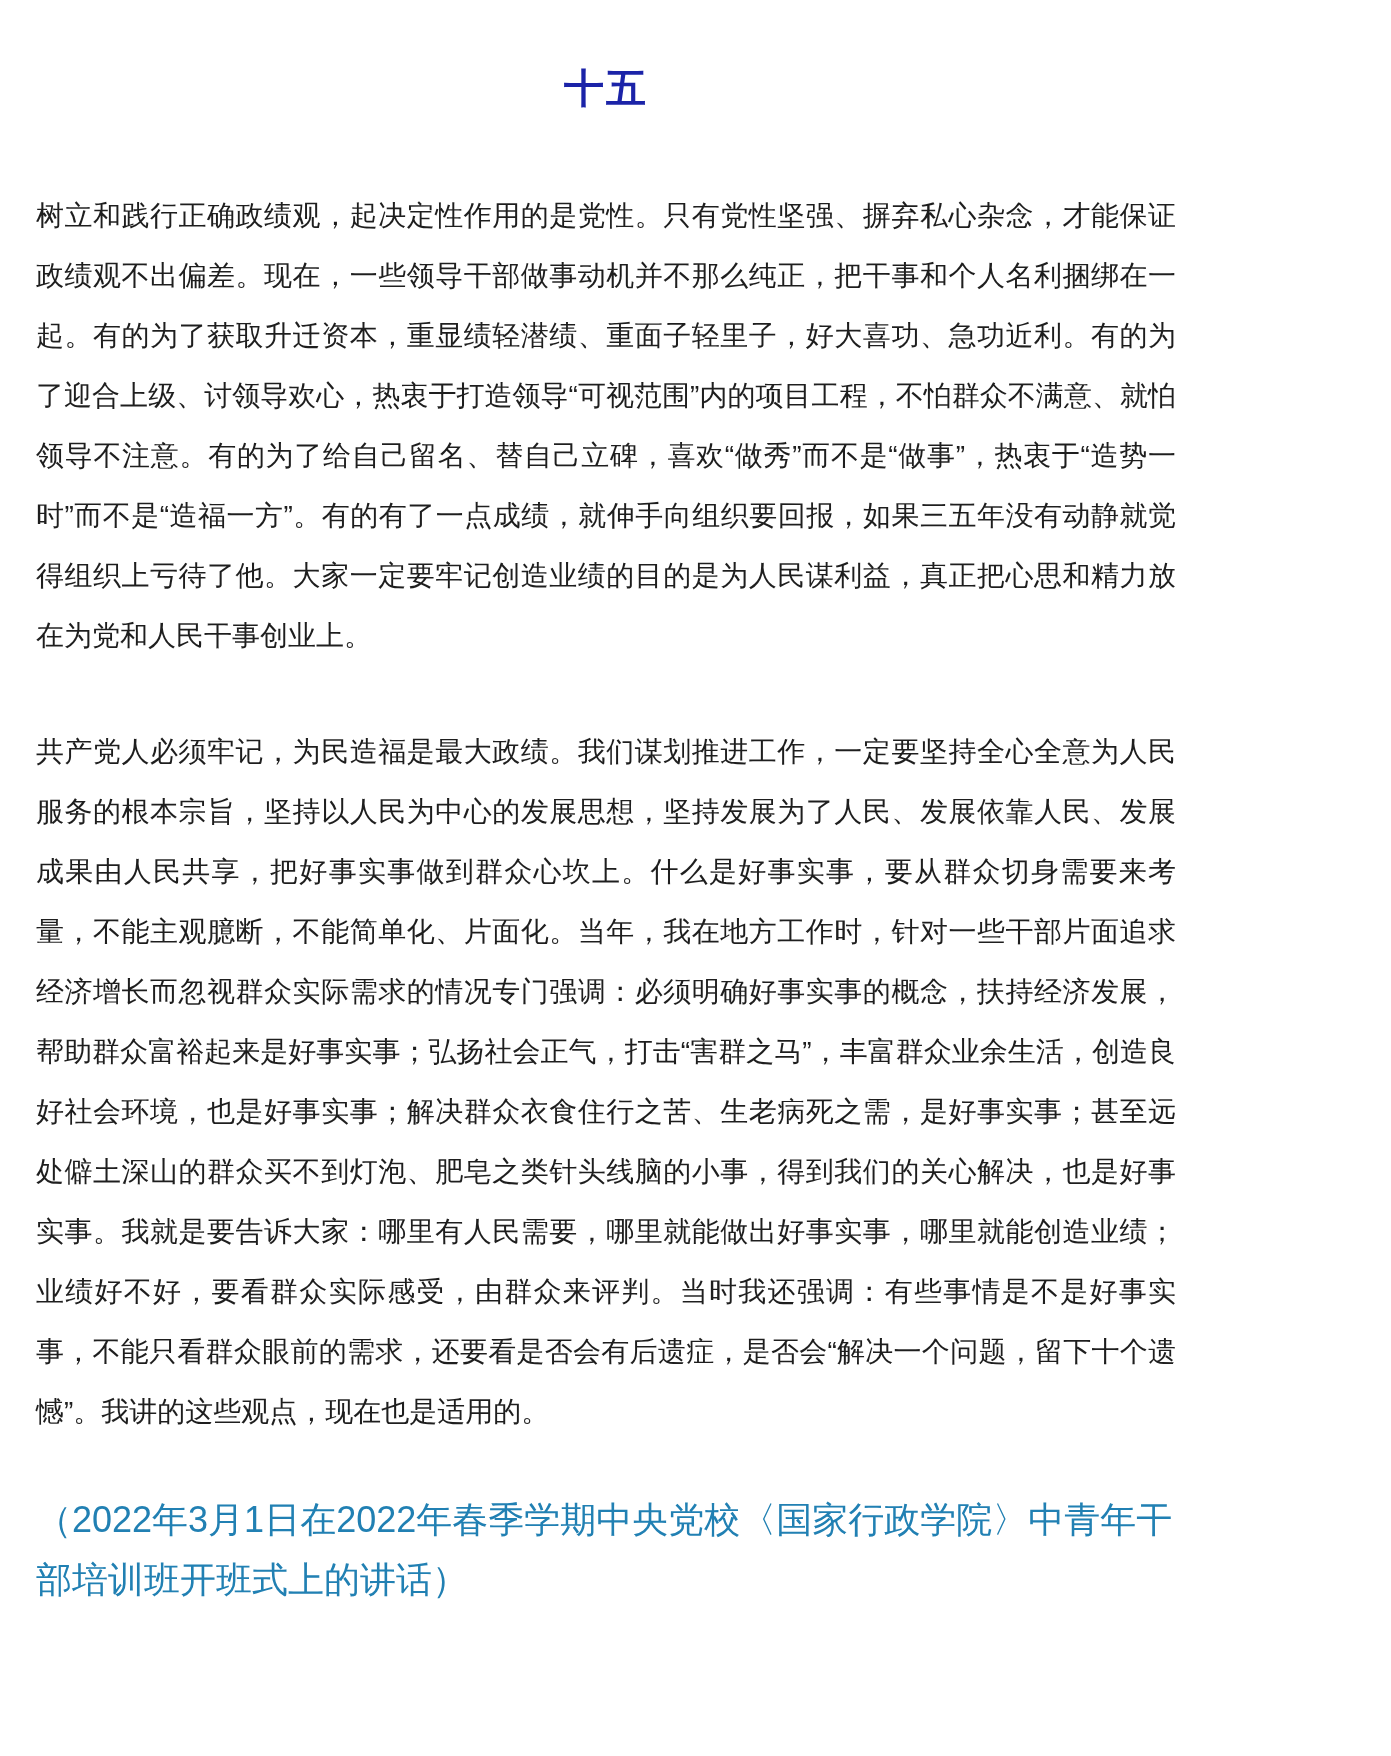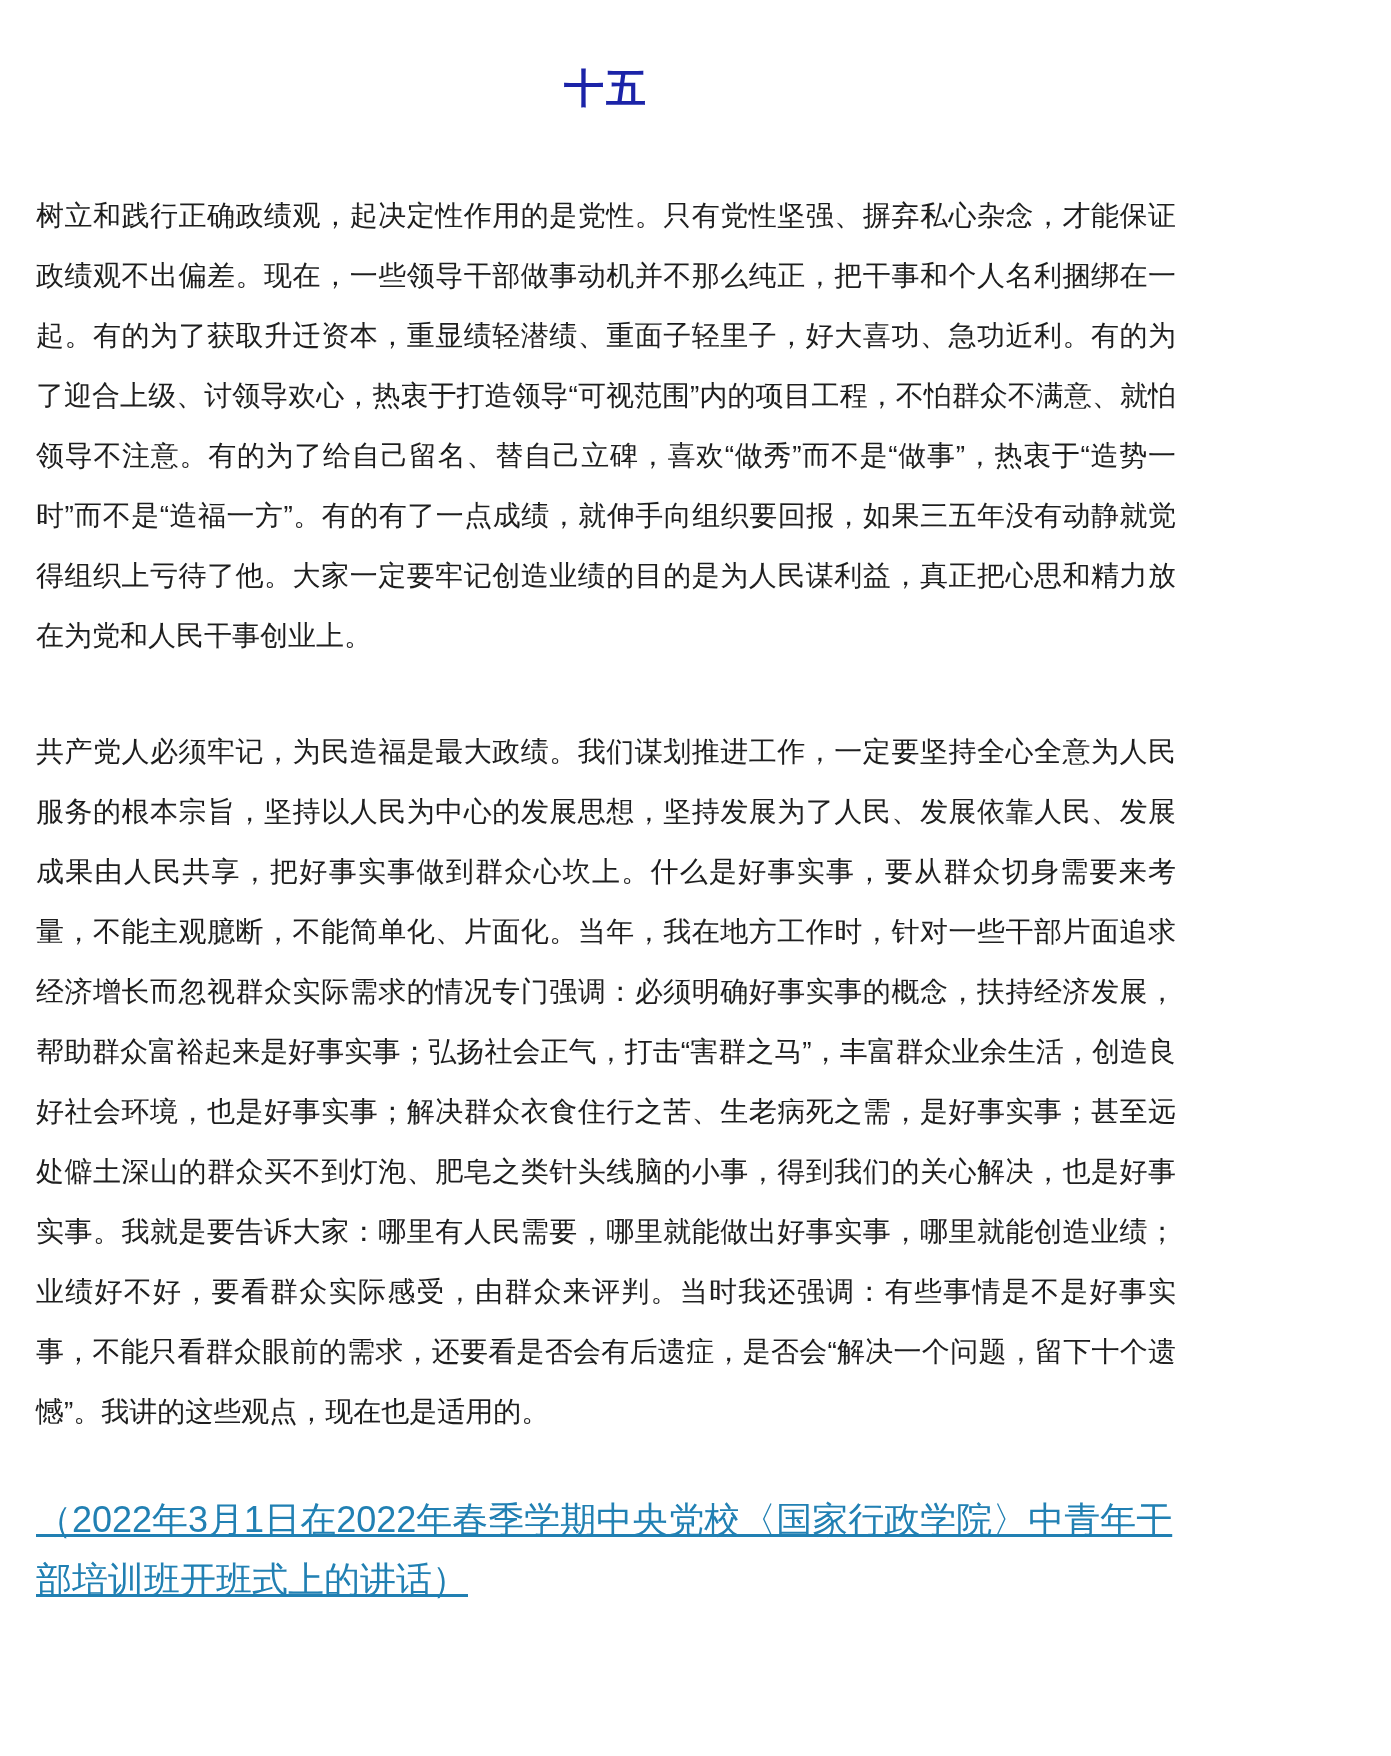--- a/index.html
+++ b/index.html
@@ -40,21 +40,20 @@
   }
   .body-para.second {
     margin-top: 56px;
   }
   .citation {
     margin: 48px 0 0 0;
     color: #2180b3;
     font-size: 36px;
     line-height: 60px;
     text-align: left;
-    text-decoration: underline;
   }
 </style>
 </head>
 <body>
 
 <div class="page">
   <h1 class="section-title">十五</h1>
 
   <p class="body-para first">树立和践行正确政绩观，起决定性作用的是党性。只有党性坚强、摒弃私心杂念，才能保证政绩观不出偏差。现在，一些领导干部做事动机并不那么纯正，把干事和个人名利捆绑在一起。有的为了获取升迁资本，重显绩轻潜绩、重面子轻里子，好大喜功、急功近利。有的为了迎合上级、讨领导欢心，热衷于打造领导“可视范围”内的项目工程，不怕群众不满意、就怕领导不注意。有的为了给自己留名、替自己立碑，喜欢“做秀”而不是“做事”，热衷于“造势一时”而不是“造福一方”。有的有了一点成绩，就伸手向组织要回报，如果三五年没有动静就觉得组织上亏待了他。大家一定要牢记创造业绩的目的是为人民谋利益，真正把心思和精力放在为党和人民干事创业上。</p>
 

